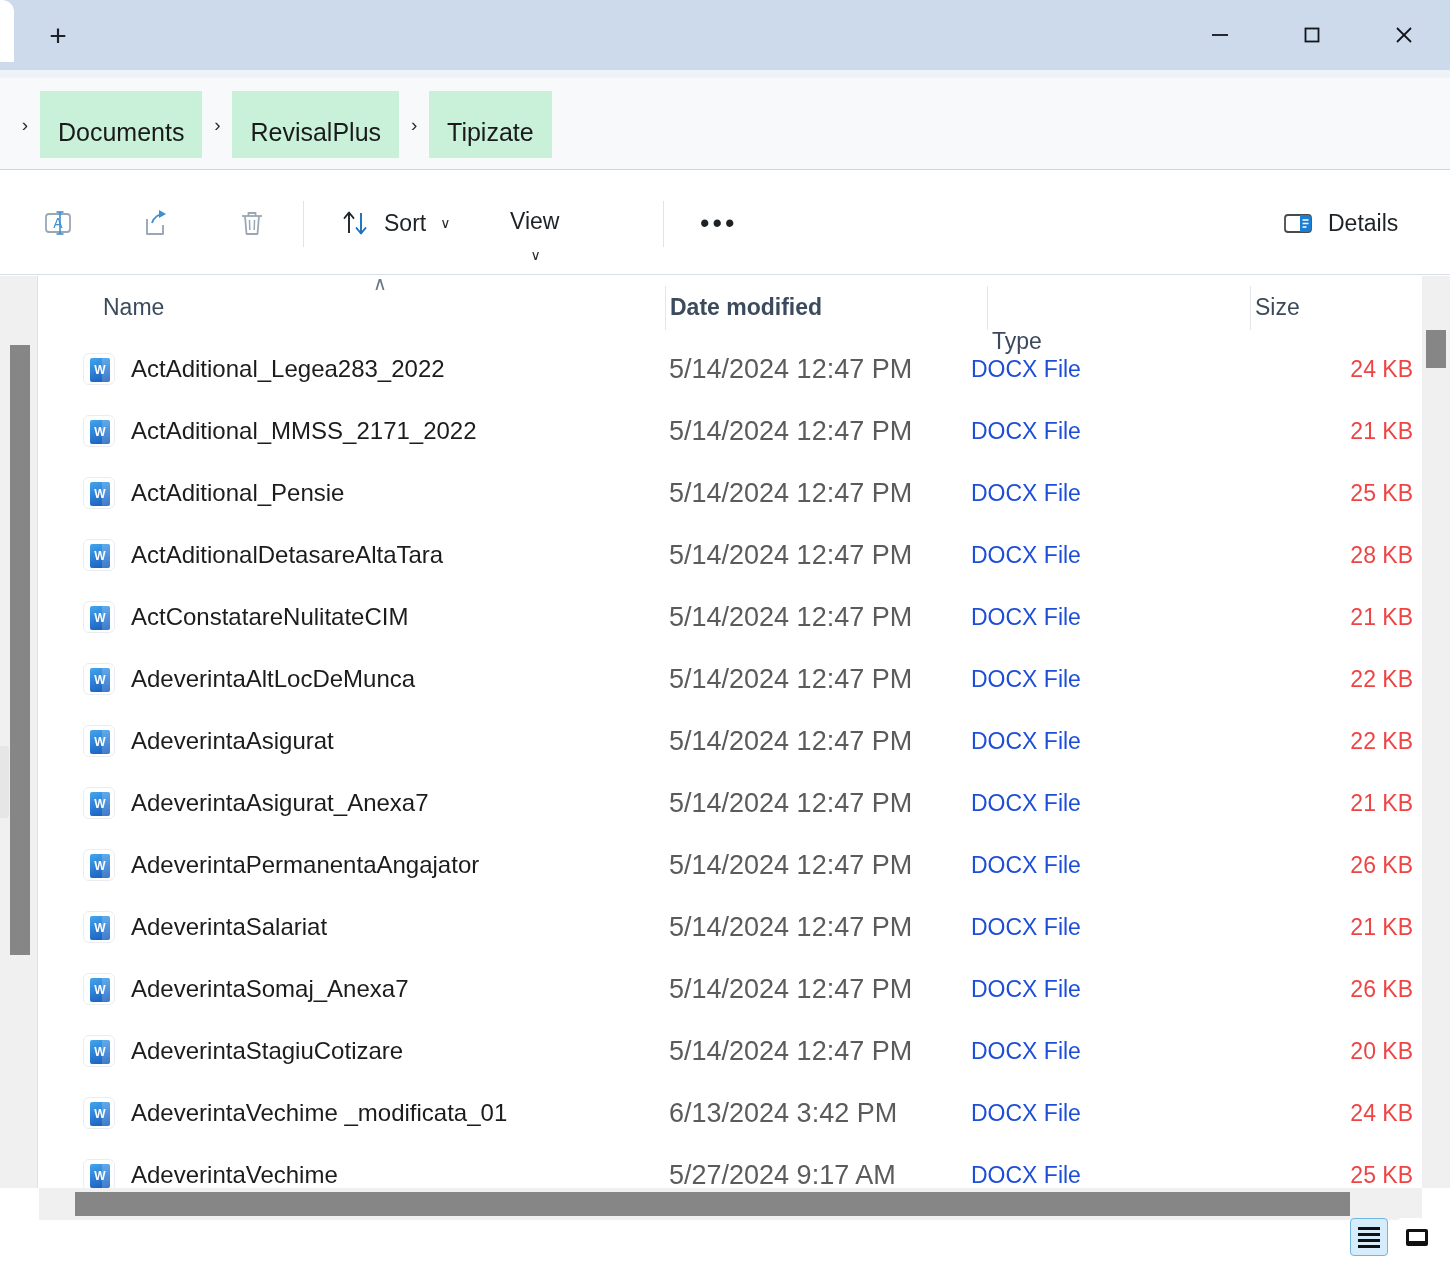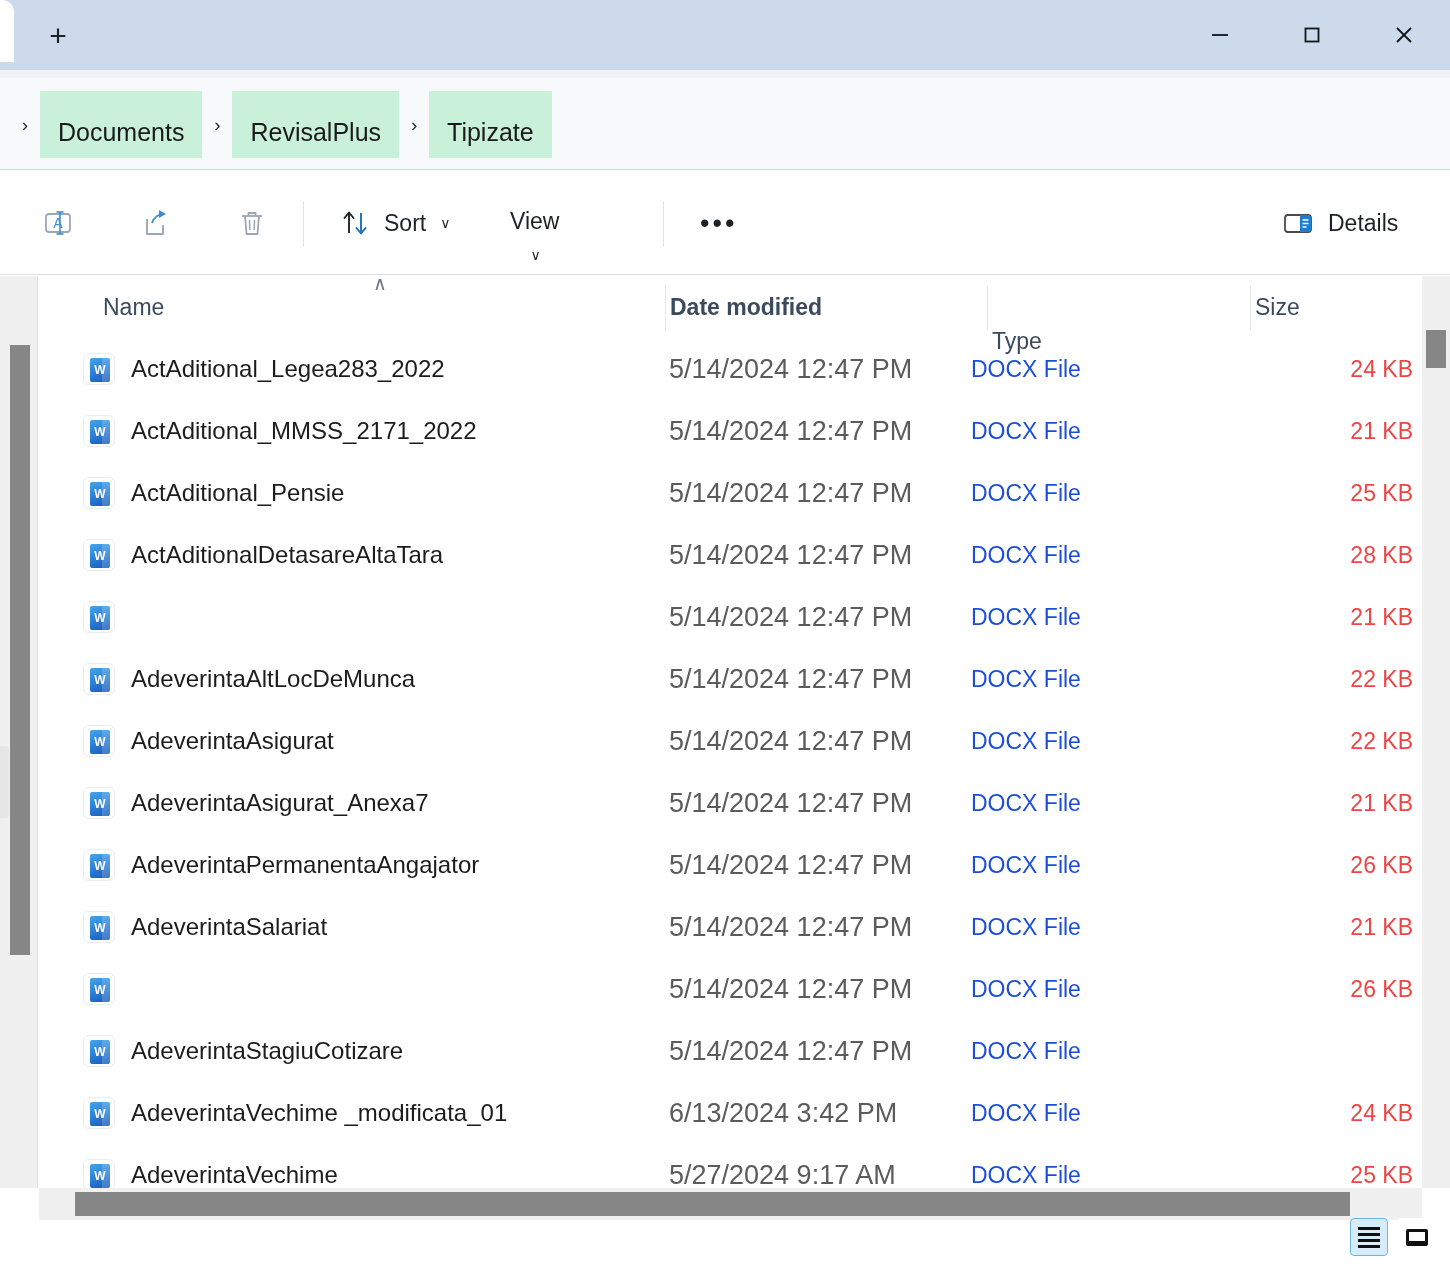--- a/index.html
+++ b/index.html
@@ -525,21 +525,21 @@
           <div class="cell-type">DOCX File</div>
           <div class="cell-size">25 KB</div>
         </div>
         <div class="row">
           <div class="cell-name"><span class="wicon"><span class="doc"></span><span class="fold"></span><span class="wmark">W</span></span><span>ActAditionalDetasareAltaTara</span></div>
           <div class="cell-date">5/14/2024 12:47 PM</div>
           <div class="cell-type">DOCX File</div>
           <div class="cell-size">28 KB</div>
         </div>
         <div class="row">
-          <div class="cell-name"><span class="wicon"><span class="doc"></span><span class="fold"></span><span class="wmark">W</span></span></div>
+          <div class="cell-name"><span class="wicon"><span class="doc"></span><span class="fold"></span><span class="wmark">W</span></span><span>ActConstatareNulitateCIM</span></div>
           <div class="cell-date">5/14/2024 12:47 PM</div>
           <div class="cell-type">DOCX File</div>
           <div class="cell-size">21 KB</div>
         </div>
         <div class="row">
           <div class="cell-name"><span class="wicon"><span class="doc"></span><span class="fold"></span><span class="wmark">W</span></span><span>AdeverintaAltLocDeMunca</span></div>
           <div class="cell-date">5/14/2024 12:47 PM</div>
           <div class="cell-type">DOCX File</div>
           <div class="cell-size">22 KB</div>
         </div>
@@ -561,29 +561,30 @@
           <div class="cell-type">DOCX File</div>
           <div class="cell-size">26 KB</div>
         </div>
         <div class="row">
           <div class="cell-name"><span class="wicon"><span class="doc"></span><span class="fold"></span><span class="wmark">W</span></span><span>AdeverintaSalariat</span></div>
           <div class="cell-date">5/14/2024 12:47 PM</div>
           <div class="cell-type">DOCX File</div>
           <div class="cell-size">21 KB</div>
         </div>
         <div class="row">
-          <div class="cell-name"><span class="wicon"><span class="doc"></span><span class="fold"></span><span class="wmark">W</span></span></div>
+          <div class="cell-name"><span class="wicon"><span class="doc"></span><span class="fold"></span><span class="wmark">W</span></span><span>AdeverintaSomaj_Anexa7</span></div>
           <div class="cell-date">5/14/2024 12:47 PM</div>
           <div class="cell-type">DOCX File</div>
           <div class="cell-size">26 KB</div>
         </div>
         <div class="row">
           <div class="cell-name"><span class="wicon"><span class="doc"></span><span class="fold"></span><span class="wmark">W</span></span><span>AdeverintaStagiuCotizare</span></div>
           <div class="cell-date">5/14/2024 12:47 PM</div>
           <div class="cell-type">DOCX File</div>
+          <div class="cell-size">20 KB</div>
         </div>
         <div class="row">
           <div class="cell-name"><span class="wicon"><span class="doc"></span><span class="fold"></span><span class="wmark">W</span></span><span>AdeverintaVechime _modificata_01</span></div>
           <div class="cell-date">6/13/2024 3:42 PM</div>
           <div class="cell-type">DOCX File</div>
           <div class="cell-size">24 KB</div>
         </div>
         <div class="row">
           <div class="cell-name"><span class="wicon"><span class="doc"></span><span class="fold"></span><span class="wmark">W</span></span><span>AdeverintaVechime</span></div>
           <div class="cell-date">5/27/2024 9:17 AM</div>

